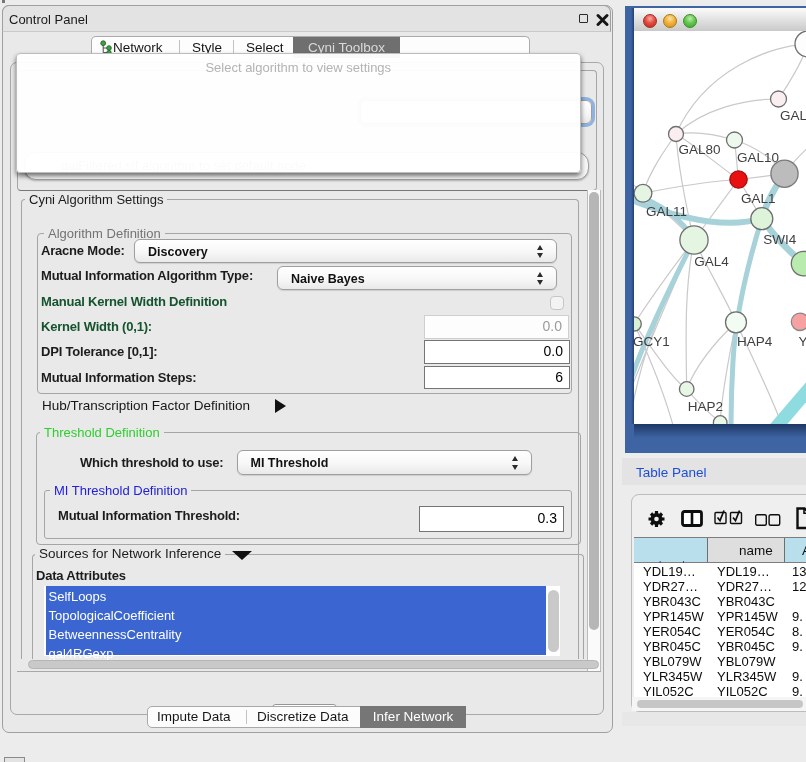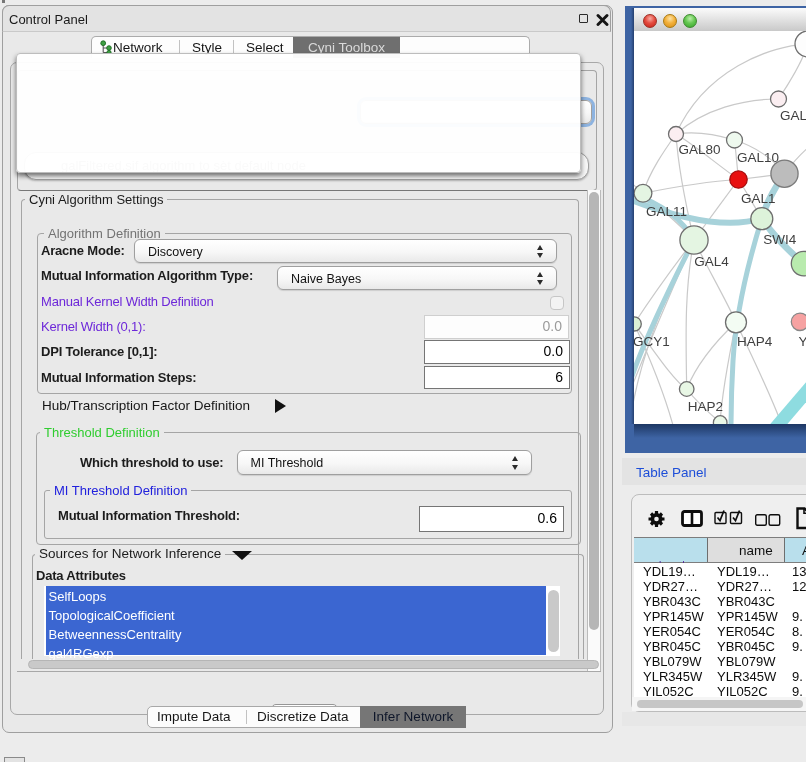--- a/index.html
+++ b/index.html
@@ -1,25 +1,25 @@
 <!DOCTYPE html>
 <html><head>
 <meta charset="utf-8">
 <style>
   html,body{margin:0;padding:0;}
   body{width:806px;height:762px;position:relative;overflow:hidden;background:#ececec;
        font-family:"Liberation Sans", sans-serif;}
   .abs{position:absolute;}
   .lbl{position:absolute;font-size:13px;font-weight:bold;color:#1c1c1c;line-height:14px;white-space:nowrap;letter-spacing:-0.2px;}
-  .lblg{position:absolute;font-size:13px;font-weight:normal;color:#6d28d9;line-height:14px;white-space:nowrap;letter-spacing:-0.2px;}
+  .lblg{position:absolute;font-size:13px;font-weight:bold;color:#14532d;line-height:14px;white-space:nowrap;letter-spacing:-0.2px;}
   .gbox{position:absolute;border:1px solid #a5a5a5;border-radius:4px;}
   .gtitle{position:absolute;font-size:13px;background:#e9e9e9;padding:0 4px;line-height:13px;white-space:nowrap;}
   .combo{position:absolute;border:1px solid #9f9f9f;border-radius:6px;
          background:linear-gradient(#ffffff,#f7f7f7 55%,#e9e9e9);box-shadow:0 1px 1px rgba(0,0,0,0.12);}
-  .combo .ct{position:absolute;left:13px;top:4px;font-size:12.5px;color:#111;line-height:16px;white-space:nowrap;}
+  .combo .ct{position:absolute;left:13px;top:4px;font-size:12.5px;color:#111;line-height:16px;white-space:nowrap;font-weight:bold;}
   .arr{position:absolute;width:0;height:0;}
   .inp{position:absolute;background:#fff;border:1px solid #757575;font-size:14px;color:#000;
        text-align:right;padding:0 6px 0 0;line-height:21px;}
 </style>
 </head>
 <body>
 
 <div class="abs" style="left:2px;top:5px;width:609px;height:726px;background:#e9e9e9;border:1px solid #9f9f9f;border-radius:7px;"></div>
 <div class="abs" style="left:2px;top:5px;width:609px;height:27px;background:#e3e3e3;border:1px solid #9f9f9f;border-bottom:1px solid #c9c9c9;border-radius:7px 7px 0 0;box-sizing:border-box;"></div>
 <div class="abs" style="left:9px;top:12px;font-size:13px;color:#1a1a1a;">Control Panel</div>
@@ -96,21 +96,21 @@
 <div class="combo" style="left:236.5px;top:450px;width:293.5px;height:23px;">
   <div class="ct">MI Threshold</div>
   <div class="arr" style="right:13px;top:4.5px;border-left:3.5px solid transparent;border-right:3.5px solid transparent;border-bottom:5px solid #2b2b2b;"></div>
   <div class="arr" style="right:13px;bottom:4.5px;border-left:3.5px solid transparent;border-right:3.5px solid transparent;border-top:5px solid #2b2b2b;"></div>
 </div>
 
 <div class="gbox" style="left:44px;top:490px;width:526px;height:47px;border-radius:3px;"></div>
 <div class="gtitle" style="left:50px;top:484px;color:#2121dd;">MI Threshold Definition</div>
 
 <div class="lbl" style="left:58px;top:509px;">Mutual Information Threshold:</div>
-<div class="inp" style="left:419px;top:506px;width:137px;height:24px;line-height:23px;">0.6</div>
+<div class="inp" style="left:419px;top:506px;width:137px;height:24px;line-height:23px;">0.3</div>
 
 <div class="gbox" style="left:32px;top:554px;width:550px;height:104px;border-bottom:none;border-radius:4px 4px 0 0;"></div>
 <div class="gtitle" style="left:35px;top:547px;color:#1c1c1c;font-size:13.5px;">Sources for Network Inference</div>
 <div class="arr" style="left:232px;top:550.5px;border-left:10px solid transparent;border-right:10px solid transparent;border-top:9px solid #111;"></div>
 
 <div class="lbl" style="left:36px;top:569px;">Data Attributes</div>
 
 <div class="abs" style="left:44px;top:586px;width:516px;height:70px;background:#fff;"></div>
 <div class="abs" style="left:46px;top:586px;width:500px;height:69px;background:#3b66d1;"></div>
 <div class="abs" style="left:48.5px;top:587px;font-size:13px;color:#fff;line-height:19px;">SelfLoops<br>TopologicalCoefficient<br>BetweennessCentrality<br>gal4RGexp</div>
@@ -118,24 +118,25 @@
 
 <div class="abs" style="left:28px;top:660px;width:571px;height:9px;background:#c9c9c9;border:1px solid #b5b5b5;border-radius:5px;box-sizing:border-box;"></div>
 <div class="abs" style="left:17px;top:671px;width:584px;height:1px;background:#a8a8a8;"></div>
 
 <div class="abs" style="left:271px;top:676px;width:65px;height:19px;border:1px solid #969696;border-radius:5px;background:linear-gradient(#ffffff,#e9e9e9 60%,#dedede);text-align:left;font-size:14px;color:#111;line-height:18px;margin-top:28px;">Apply</div>
 
 <div class="abs" style="left:147px;top:706px;width:253px;height:22px;background:#fcfcfc;border:1px solid #a8a8a8;border-radius:5px;box-sizing:border-box;">
   <div class="abs" style="left:9px;top:0;font-size:13.5px;font-weight:500;color:#161616;line-height:20px;">Impute Data</div>
   <div class="abs" style="left:98px;top:3px;width:1px;height:14px;background:#c2c2c2;"></div>
   <div class="abs" style="left:109px;top:0;font-size:13.5px;font-weight:500;color:#161616;line-height:20px;">Discretize Data</div>
-  <div class="abs" style="left:212px;top:-1px;width:106px;height:22px;background:#767676;border-radius:0;text-align:center;font-size:13.5px;font-weight:500;color:#0f172a;line-height:22px;">Infer Network</div>
+  <div class="abs" style="left:212px;top:-1px;width:106px;height:22px;background:#767676;border-radius:0;text-align:center;font-size:13.5px;font-weight:500;color:#ffffff;line-height:22px;">Infer Network</div>
 </div>
 
 <div class="abs" style="left:16px;top:53px;width:564.5px;height:120px;background:rgba(255,255,255,0.955);border:1px solid #bdbdbd;border-radius:4px;box-shadow:0 3px 5px rgba(0,0,0,0.55);box-sizing:border-box;">
+  <div class="abs" style="left:0;top:6px;width:100%;text-align:center;font-size:13px;color:#b3b3b3;">Select algorithm to view settings</div>
 </div>
 
 <div class="abs" style="left:625px;top:6px;width:181px;height:447px;background:#3e64a4;"></div>
 <div class="abs" style="left:631px;top:8px;width:3px;height:416px;background:linear-gradient(90deg,#3e64a4,#25406f);"></div>
 <div class="abs" style="left:634px;top:424px;width:172px;height:14px;background:linear-gradient(#1d3763,#3e64a4);"></div>
 
 <div class="abs" style="left:634px;top:8px;width:172px;height:23px;background:linear-gradient(#fbfbfb,#c9c9c9);border-bottom:1px solid #8e8e8e;">
   <div class="abs" style="left:9px;top:6px;width:12px;height:12px;border-radius:50%;border:1px solid #9c2e25;background:radial-gradient(circle at 50% 30%,#f7aca4 0%,#e44d41 45%,#c62015 100%);box-sizing:content-box;"></div>
   <div class="abs" style="left:29px;top:6px;width:12px;height:12px;border-radius:50%;border:1px solid #a87a12;background:radial-gradient(circle at 50% 30%,#fbe3a8 0%,#f3b13c 45%,#d88d15 100%);box-sizing:content-box;"></div>
   <div class="abs" style="left:49px;top:6px;width:12px;height:12px;border-radius:50%;border:1px solid #3d8a2f;background:radial-gradient(circle at 50% 30%,#bceeaa 0%,#66c853 45%,#35a328 100%);box-sizing:content-box;"></div>

